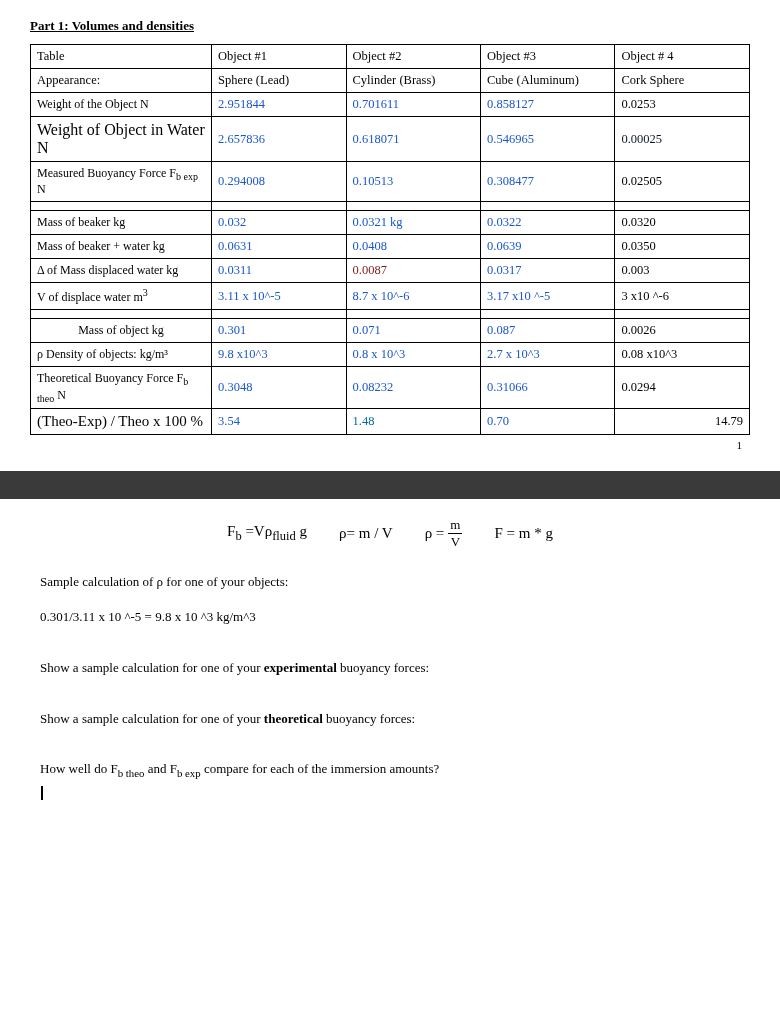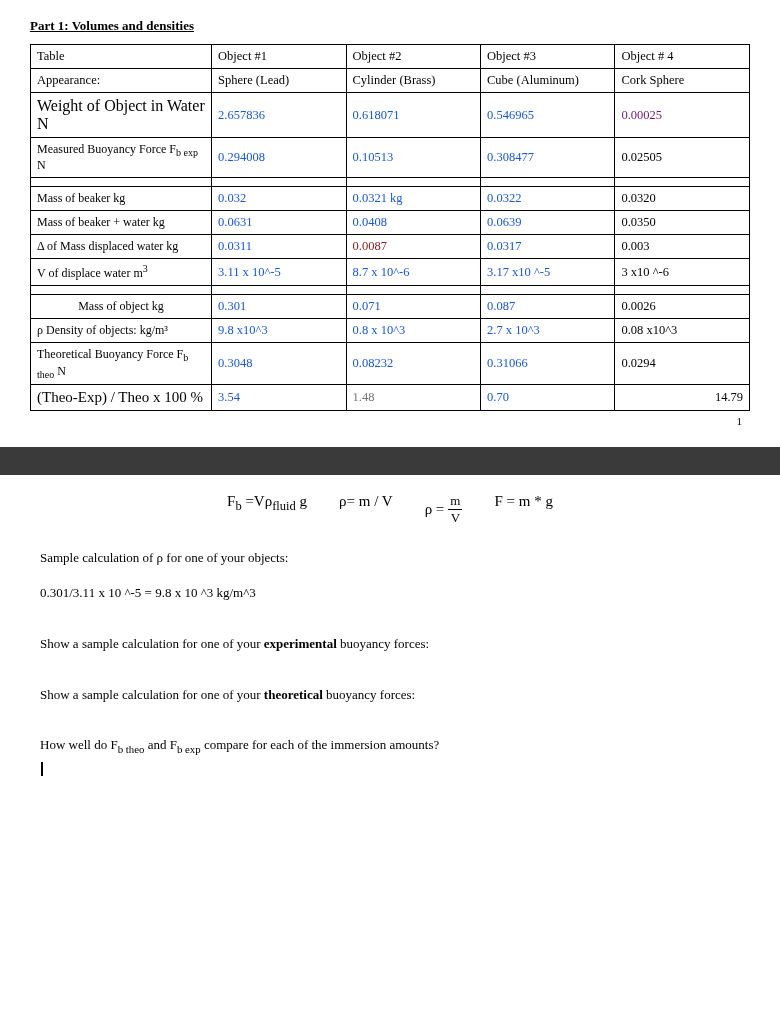--- a/index.html
+++ b/index.html
@@ -58,20 +58,21 @@
       width: 100%;
       margin-top: 6px;
     }
 
     .bottom-section {
       padding: 18px 40px 20px 40px;
     }
 
     .formula-line {
       display: flex;
+      align-items: center;
       justify-content: center;
       gap: 32px;
       font-size: 15px;
       margin-bottom: 22px;
     }
 
     .frac {
       display: inline-flex;
       flex-direction: column;
       align-items: center;
@@ -125,25 +126,32 @@
         <td class="col-obj2">Cylinder (Brass)</td>
         <td class="col-obj3">Cube (Aluminum)</td>
         <td class="col-obj4">Cork Sphere</td>
       </tr>
     </tbody>
   </table>
 
   <table id="data-rows-table" style="margin-top: -1px; border-collapse: collapse; width: 100%;">
     <tbody id="data-tbody">
         <tr>
+          <td class="col-label" style="font-size: 12px;">Weight of the Object N</td>
+          <td class="col-obj1" style="color: rgb(26, 86, 204);">2.951844</td>
+          <td class="col-obj2" style="color: rgb(26, 86, 204);">0.701611</td>
+          <td class="col-obj3" style="color: rgb(26, 86, 204);">0.858127</td>
+          <td class="col-obj4" style="color: rgb(0, 0, 0);">0.0253</td>
+        </tr>
+        <tr>
           <td class="col-label" style="font-size: 16px;">Weight of Object in Water N</td>
           <td class="col-obj1" style="color: rgb(26, 86, 204);">2.657836</td>
           <td class="col-obj2" style="color: rgb(26, 86, 204);">0.618071</td>
           <td class="col-obj3" style="color: rgb(26, 86, 204);">0.546965</td>
-          <td class="col-obj4" style="color: #701a75;">0.00025</td>
+          <td class="col-obj4" style="color: #0f172a;">0.00025</td>
         </tr>
         <tr>
           <td class="col-label" style="font-size: 12px;">Measured Buoyancy Force F<sub>b exp</sub>  N</td>
           <td class="col-obj1" style="color: rgb(26, 86, 204);">0.294008</td>
           <td class="col-obj2" style="color: rgb(26, 86, 204);">0.10513</td>
           <td class="col-obj3" style="color: rgb(26, 86, 204);">0.308477</td>
           <td class="col-obj4" style="color: rgb(0, 0, 0);">0.02505</td>
         </tr>
         <tr>
           <td class="col-label" style="font-size: 12px;"></td>
@@ -204,21 +212,21 @@
         <tr>
           <td class="col-label" style="font-size: 12px;">Theoretical Buoyancy Force F<sub>b theo</sub>  N</td>
           <td class="col-obj1" style="color: rgb(26, 86, 204);">0.3048</td>
           <td class="col-obj2" style="color: rgb(26, 86, 204);">0.08232</td>
           <td class="col-obj3" style="color: rgb(26, 86, 204);">0.31066</td>
           <td class="col-obj4" style="color: rgb(0, 0, 0);">0.0294</td>
         </tr>
         <tr>
           <td class="col-label" style="font-size: 15px;">(Theo-Exp) / Theo x 100 %</td>
           <td class="col-obj1" style="color: rgb(26, 86, 204);">3.54</td>
-          <td class="col-obj2" style="color: #737373; margin-top: 21px;">1.48</td>
+          <td class="col-obj2" style="color: #0369a1; margin-top: 21px;">1.48</td>
           <td class="col-obj3" style="color: rgb(26, 86, 204);">0.70</td>
           <td class="col-obj4" style="color: rgb(0, 0, 0); text-align: right;">14.79</td>
         </tr>
       </tbody>
   </table>
 
   <div class="page-number">1</div>
 </div>
 
 <div class="dark-divider"></div>

